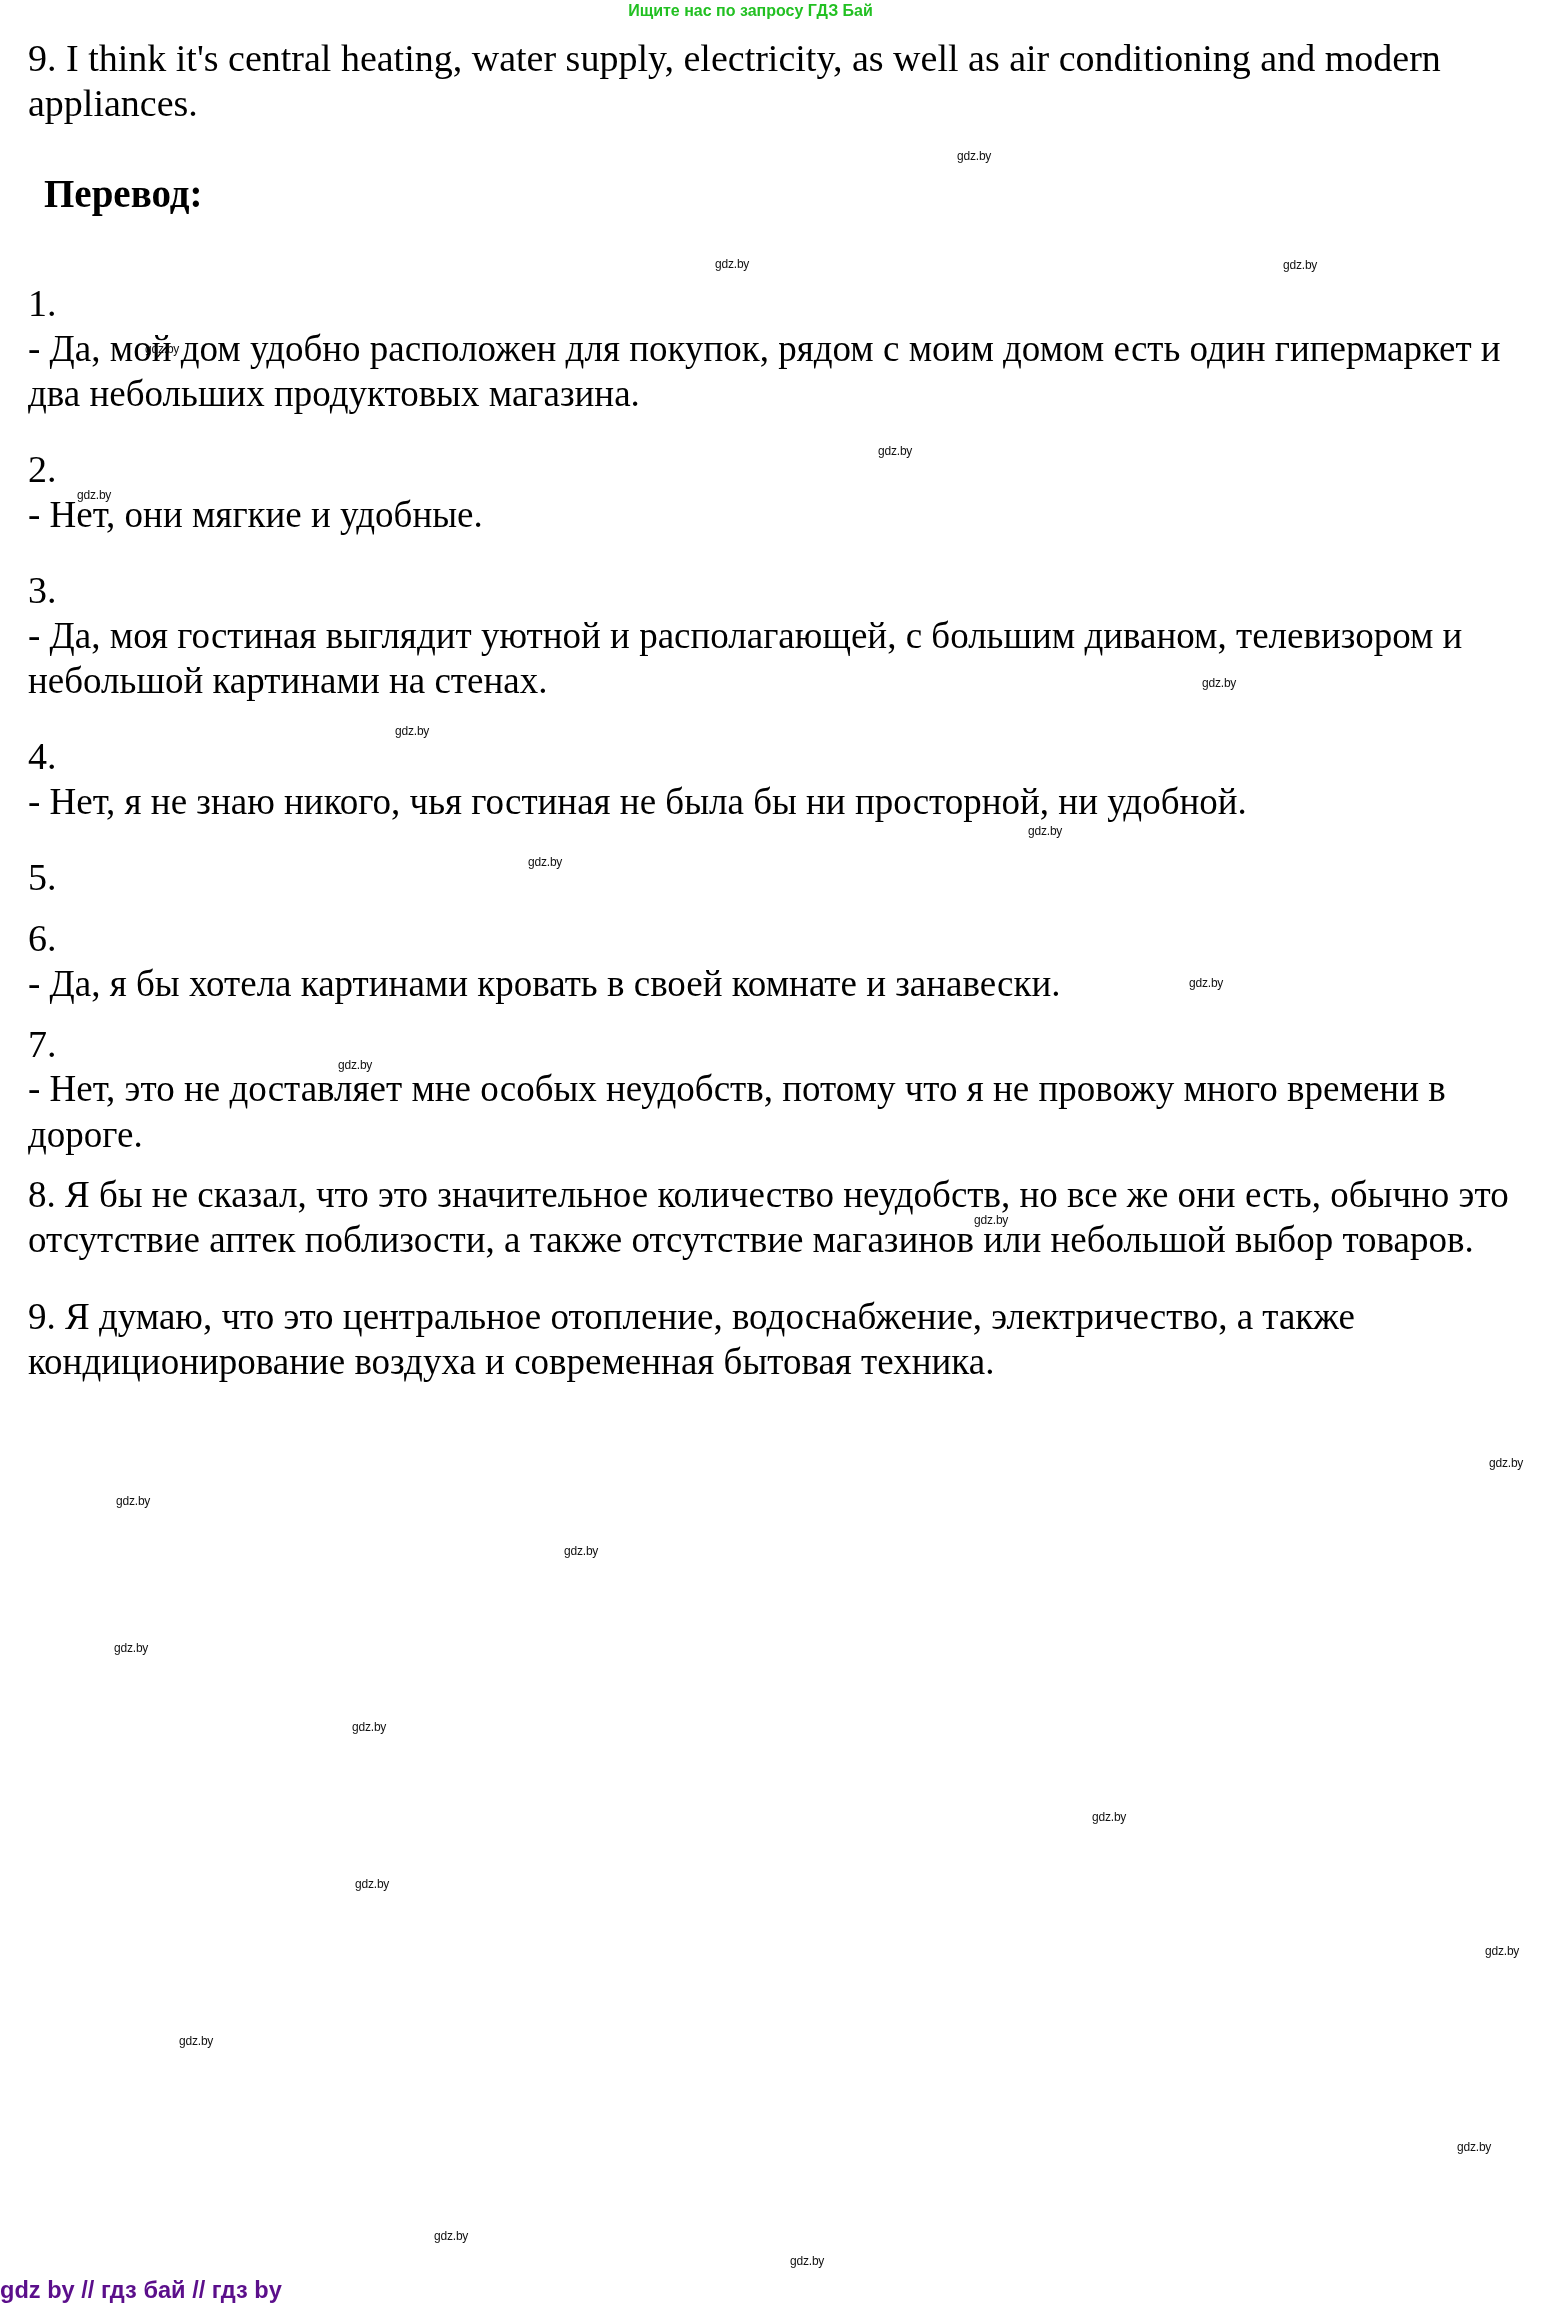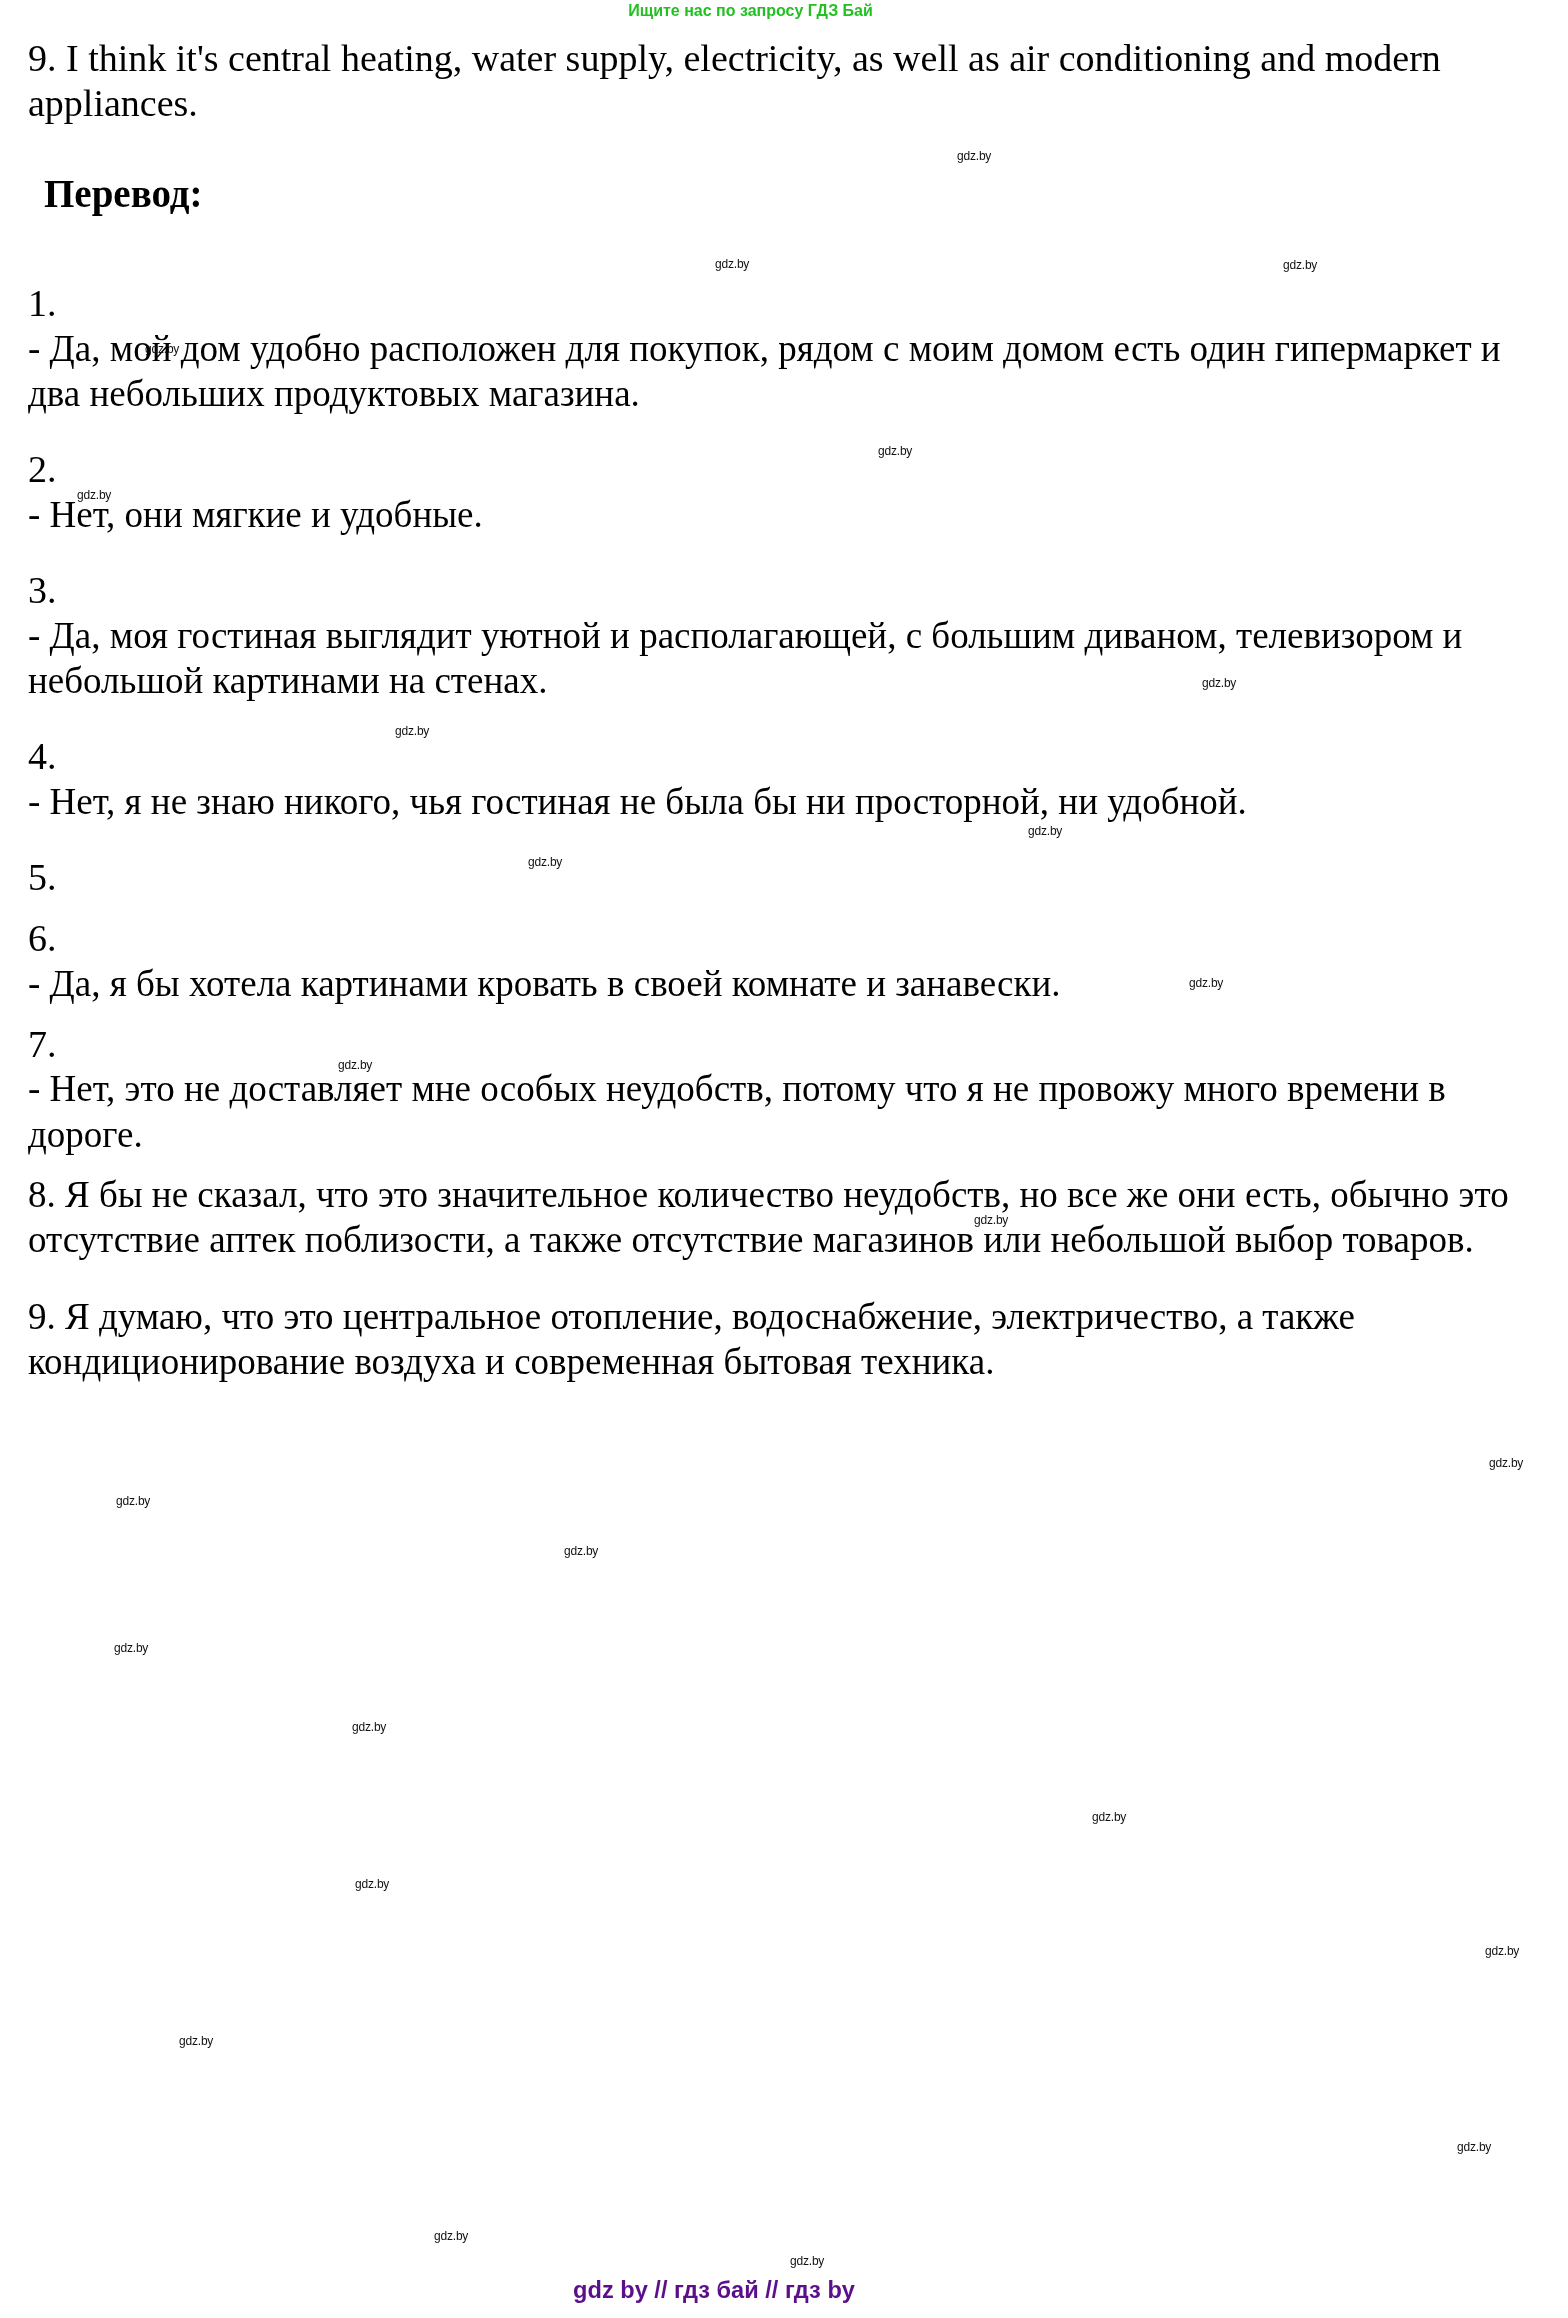--- a/index.html
+++ b/index.html
@@ -79,21 +79,21 @@
     line-height: 1;
     letter-spacing: -0.2px;
   }
 
   
   .site-footer {
     position: absolute;
     left: 0;
     top: 2277px;
     width: 1428px;
-    text-align: center;
+    text-align: left;
     font-family: "Liberation Sans", "DejaVu Sans", sans-serif;
     font-weight: bold;
     font-size: 23.6px;
     color: #5b0f8b;
     white-space: nowrap;
   }
 </style>
 </head>
 <body>
 

